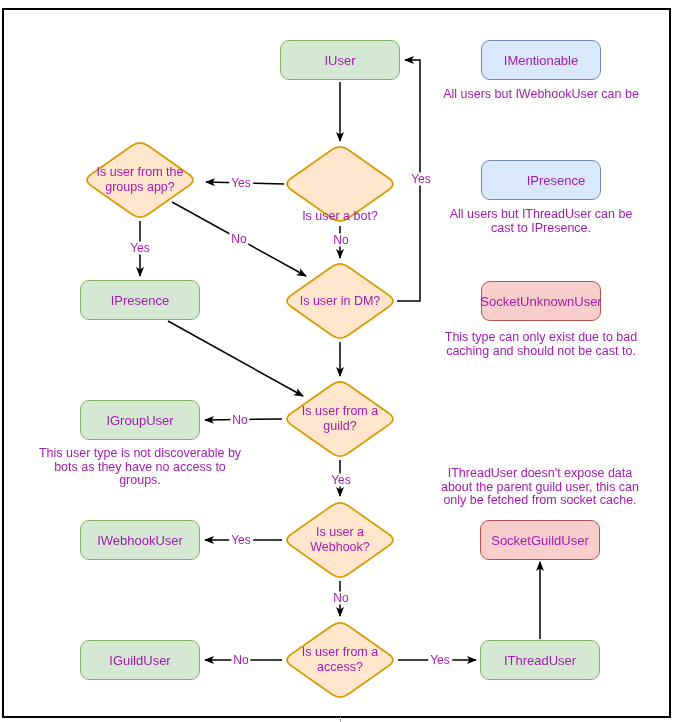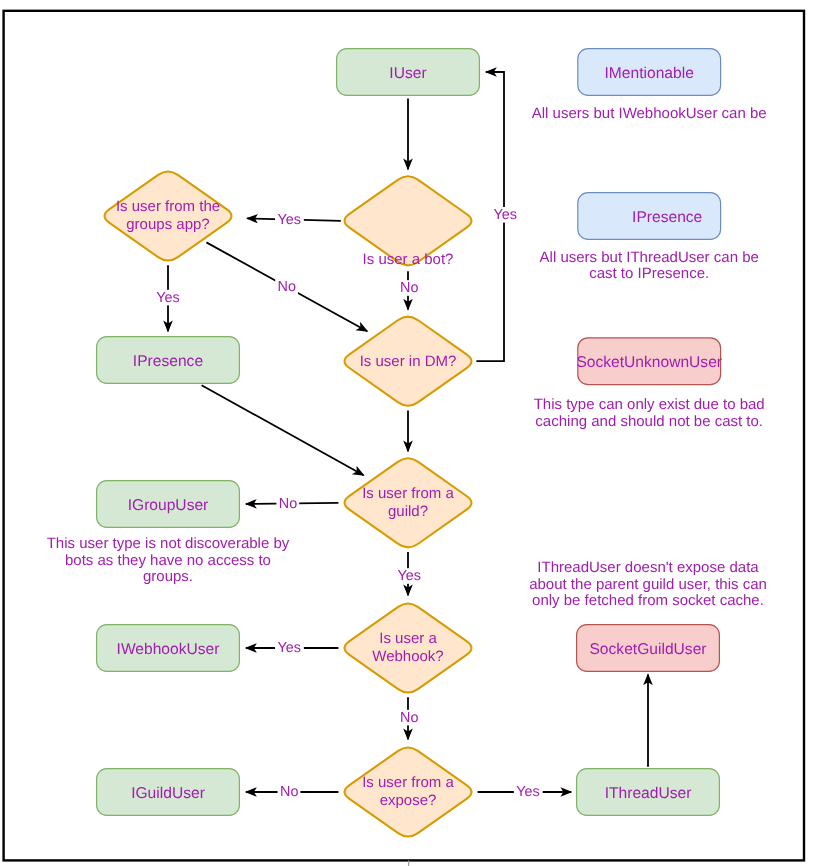--- a/index.html
+++ b/index.html
@@ -116,21 +116,21 @@
   <div class="dlabel" style="left:283px;top:379px;width:114px;height:80px;">
     <span>Is user from a</span>
     <span>guild?</span>
   </div>
   <div class="dlabel" style="left:283px;top:500px;width:114px;height:80px;">
     <span>Is user a</span>
     <span>Webhook?</span>
   </div>
   <div class="dlabel" style="left:283px;top:620px;width:114px;height:80px;">
     <span>Is user from a</span>
-    <span>expose?</span>
+    <span>access?</span>
   </div>
 
   <div class="note" style="left:441px;top:88px;width:200px;">
     <div>All users but IWebhookUser can be</div>
   </div>
   <div class="note" style="left:441px;top:208px;width:200px;">
     <div>All users but IThreadUser can be</div>
     <div>cast to IPresence.</div>
   </div>
   <div class="note" style="left:441px;top:331px;width:200px;">

